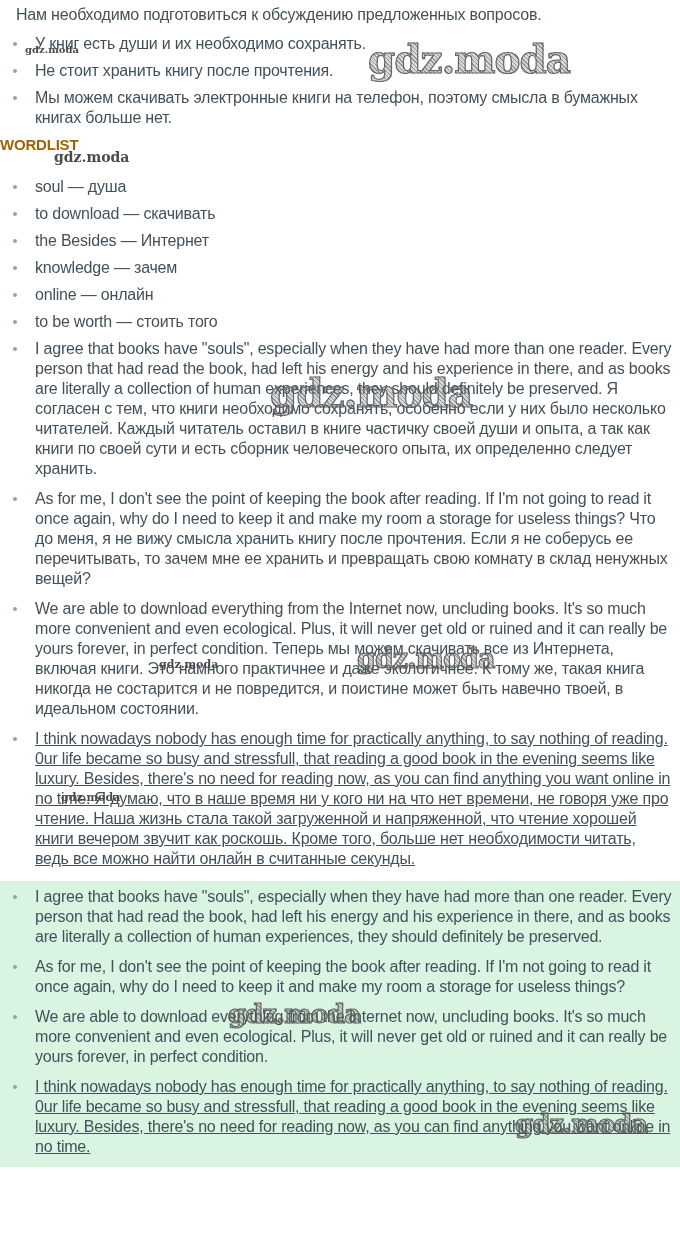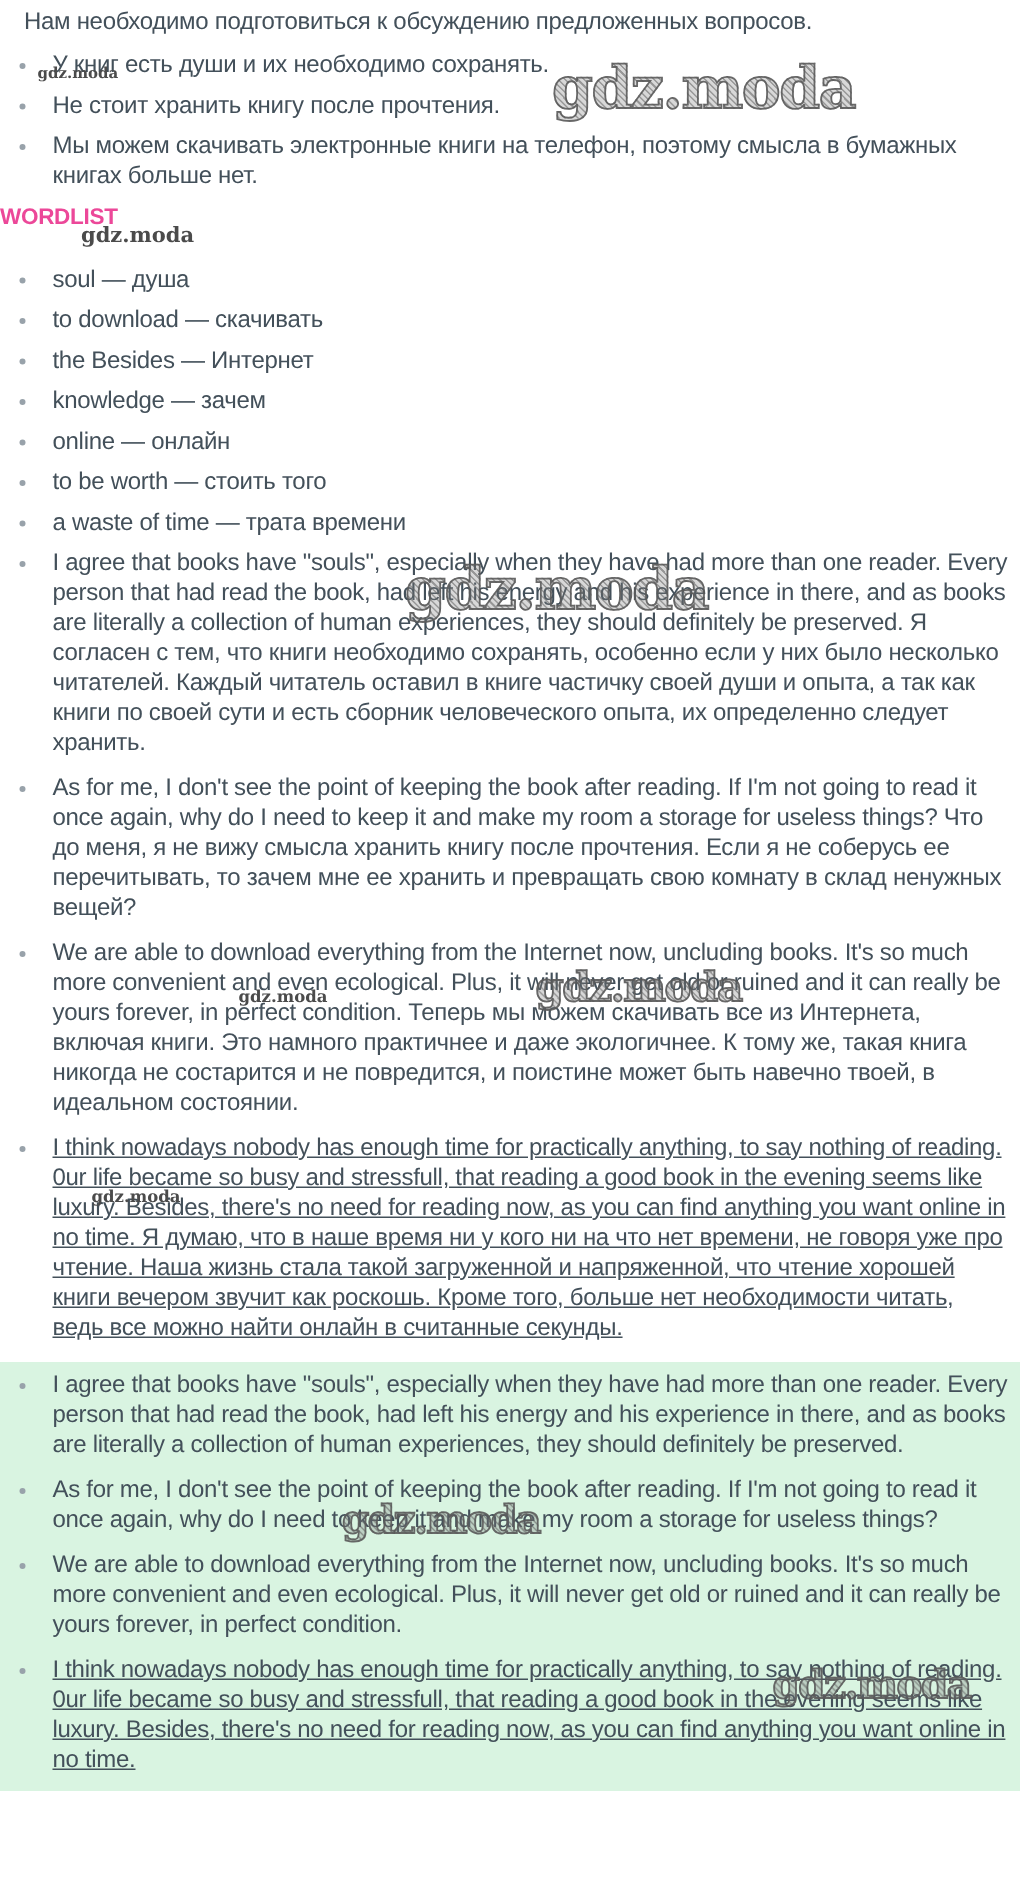--- a/index.html
+++ b/index.html
@@ -25,21 +25,21 @@
   .bullet{
     position:absolute;left:13px;top:8px;
     width:4px;height:4px;border-radius:50%;
     background:#98a2aa;
   }
   .wordlist-heading{
     margin:2px 16px 22px 0;
     font-size:15px;
     font-weight:700;
     letter-spacing:-0.2px;
-    color:#ec4899;
+    color:#a16207;
   }
   .green-block{
     background:#d9f4e1;
     margin-top:12px;
     padding:6px 0 10px 0;
   }
   
   .wm{
     position:absolute;
     pointer-events:none;
@@ -83,21 +83,20 @@
 
   <h2 class="wordlist-heading">WORDLIST</h2>
 
   <ul class="blist words">
     <li><span class="bullet"></span><span>soul — душа</span></li>
     <li><span class="bullet"></span><span>to download — скачивать</span></li>
     <li><span class="bullet"></span><span>the Besides — Интернет</span></li>
     <li><span class="bullet"></span><span>knowledge — зачем</span></li>
     <li><span class="bullet"></span><span>online — онлайн</span></li>
     <li><span class="bullet"></span><span>to be worth — стоить того</span></li>
-    <li><span class="bullet"></span><span>a waste of time — трата времени</span></li>
   </ul>
 
   <ul class="blist paras">
     <li><span class="bullet"></span><span>I agree that books have "souls", especially when they have had more than one reader. Every person that had read the book, had left his energy and his experience in there, and as books are literally a collection of human experiences, they should definitely be preserved. Я согласен с тем, что книги необходимо сохранять, особенно если у них было несколько читателей. Каждый читатель оставил в книге частичку своей души и опыта, а так как книги по своей сути и есть сборник человеческого опыта, их определенно следует хранить.</span></li>
     <li><span class="bullet"></span><span>As for me, I don't see the point of keeping the book after reading. If I'm not going to read it once again, why do I need to keep it and make my room a storage for useless things? Что до меня, я не вижу смысла хранить книгу после прочтения. Если я не соберусь ее перечитывать, то зачем мне ее хранить и превращать свою комнату в склад ненужных вещей?</span></li>
     <li><span class="bullet"></span><span>We are able to download everything from the Internet now, uncluding books. It's so much more convenient and even ecological. Plus, it will never get old or ruined and it can really be yours forever, in perfect condition. Теперь мы можем скачивать все из Интернета, включая книги. Это намного практичнее и даже экологичнее. К тому же, такая книга никогда не состарится и не повредится, и поистине может быть навечно твоей, в идеальном состоянии.</span></li>
     <li><span class="bullet"></span><span>I think nowadays nobody has enough time for practically anything, to say nothing of reading. 0ur life became so busy and stressfull, that reading a good book in the evening seems like luxury. Besides, there's no need for reading now, as you can find anything you want online in no time. Я думаю, что в наше время ни у кого ни на что нет времени, не говоря уже про чтение. Наша жизнь стала такой загруженной и напряженной, что чтение хорошей книги вечером звучит как роскошь. Кроме того, больше нет необходимости читать, ведь все можно найти онлайн в считанные секунды.</span></li>
   </ul>
 
   <div class="green-block">

